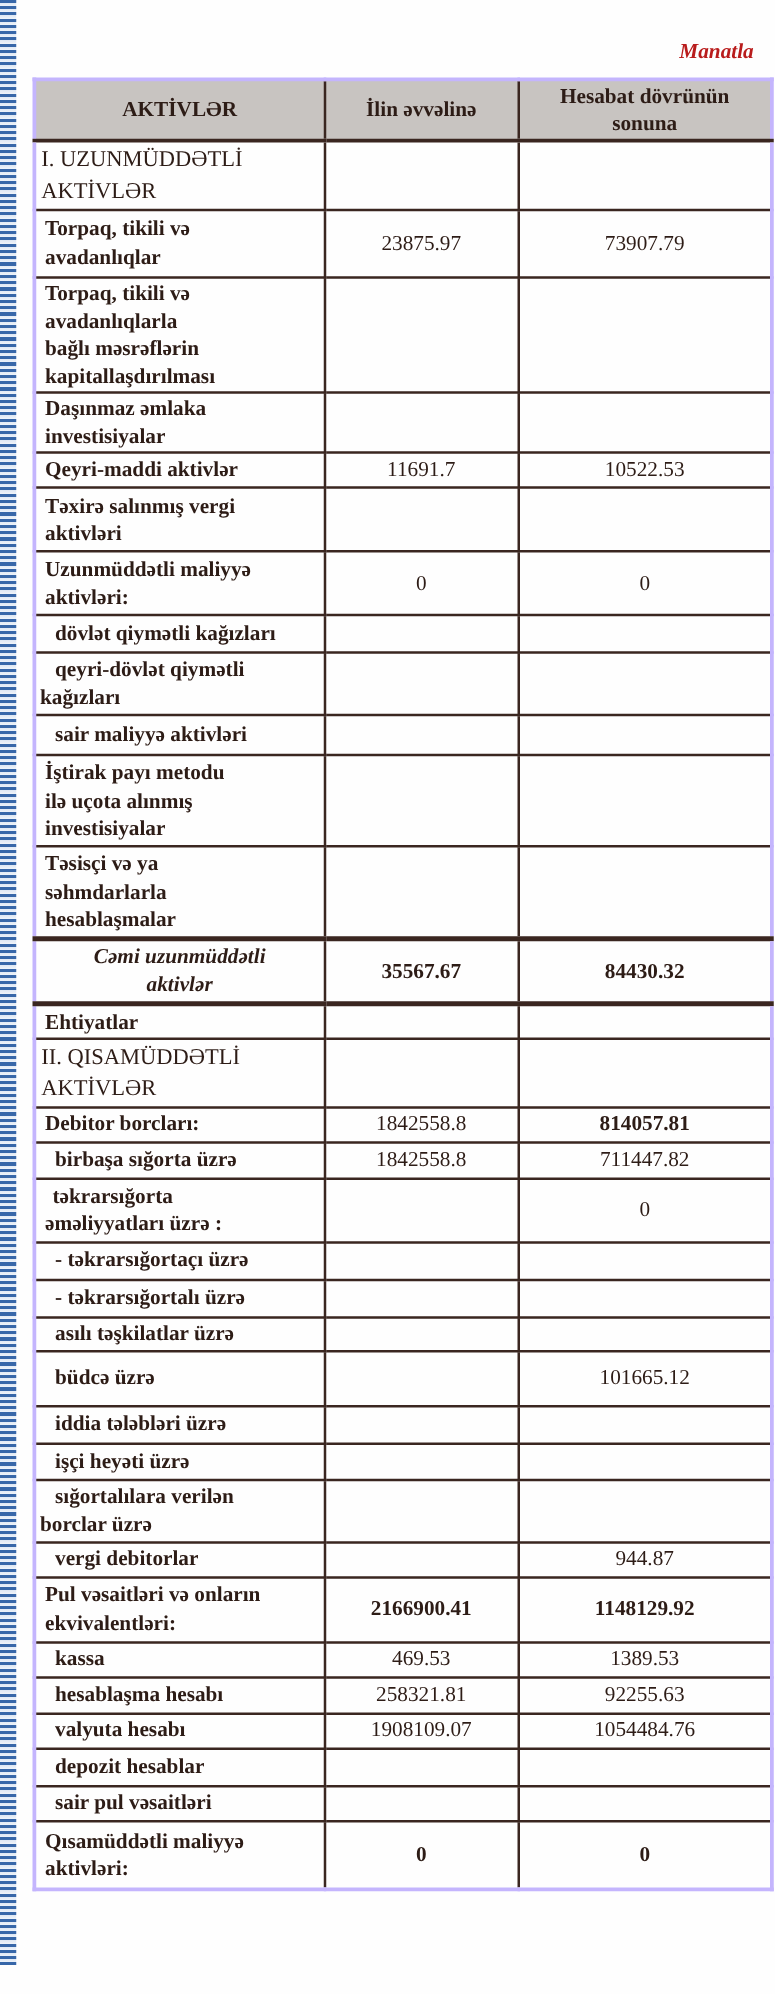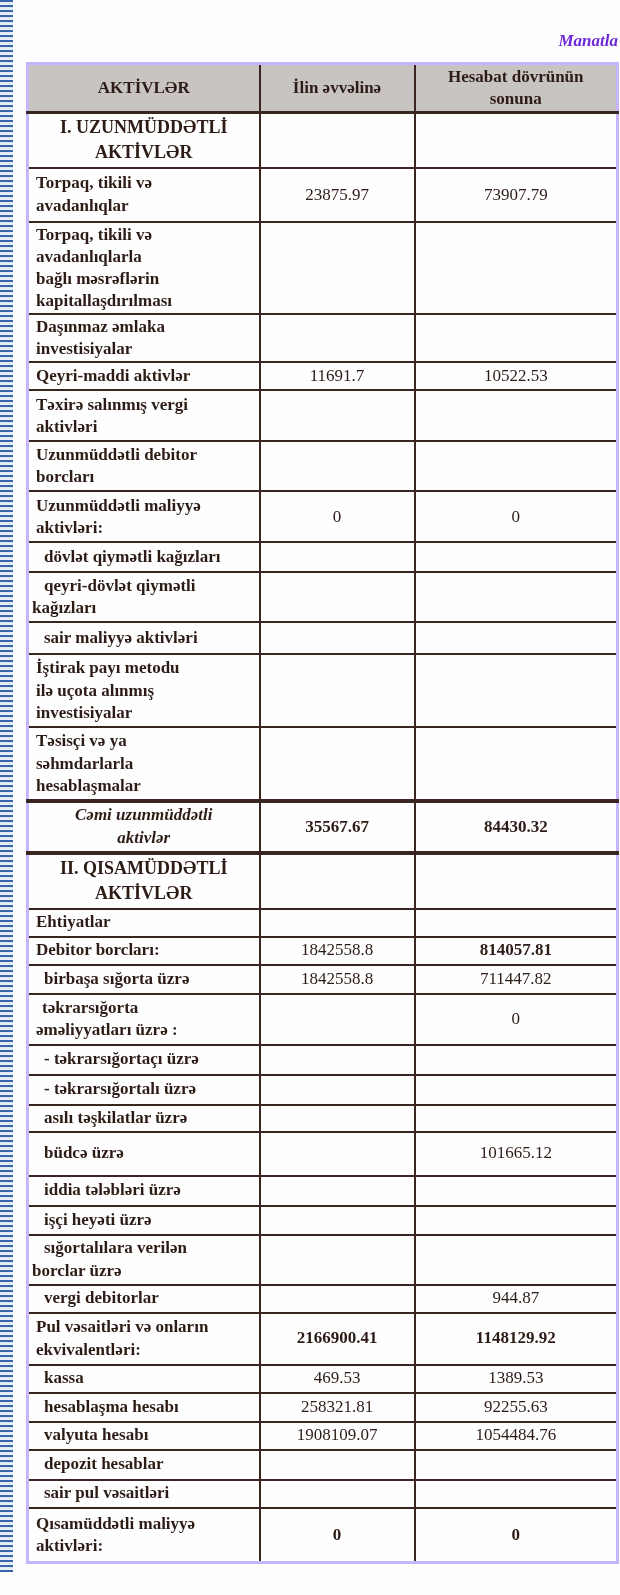--- a/index.html
+++ b/index.html
@@ -10,22 +10,22 @@
     color:#2d1c16;
   }
   
   .stripe-band{
     position:absolute;left:0;top:0;width:13px;height:1572px;
     background:repeating-linear-gradient(to bottom,
       #3767a9 0px,#3767a9 2.4px,
       #dfe8f4 2.4px,#eef3fa 5px);
   }
   .manatla{
-    position:absolute;top:31px;right:2px;
-    font-size:17px;font-weight:bold;font-style:italic;color:#6d28d9;
+    position:absolute;top:31px;right:17px;
+    font-size:17px;font-weight:bold;font-style:italic;color:#b91c1c;
   }
   table.balance{
     position:absolute;left:26px;top:62px;width:590px;
     border-collapse:collapse;table-layout:fixed;
     border:3px solid #c4b5fd;
   }
   .balance th,.balance td{
     border:2px solid #3a2620;
     vertical-align:middle;
     white-space:pre-line;
@@ -35,21 +35,21 @@
     overflow:hidden;
   }
   .balance th{
     background:#c8c4c1;
     font-weight:bold;text-align:center;
     border-bottom:3px solid #3a2620;
   }
   td.lbl{font-weight:bold;text-align:left;padding-left:7px;margin-top:38px;}
   td.sub{font-weight:bold;text-align:left;padding-left:3px;text-indent:12px;}
   td.ind{text-indent:6px;padding-left:7px;font-weight:bold;}
-  td.sec{font-weight:bold;text-align:center;font-size:18px;line-height:1.4;}
+  td.sec{font-weight:normal;text-align:left;font-size:18px;line-height:1.4;}
   td.tot{font-weight:bold;font-style:italic;text-align:center;line-height:1.35;}
   td.val{text-align:center;font-weight:normal;}
   td.b{font-weight:bold;}
   tr.cami td{border-top:4px solid #3a2620;border-bottom:4px solid #3a2620;}
 </style>
 </head>
 <body>
 
 <div class="stripe-band"></div>
 <div class="manatla">Manatla</div>
@@ -99,26 +99,20 @@
       <td class="lbl">Qeyri-maddi aktivlər</td>
       <td class="val">11691.7</td>
       <td class="val">10522.53</td>
     </tr>
     <tr style="height:51px">
       <td class="lbl">Təxirə salınmış vergi
 aktivləri</td>
       <td class="val"></td>
       <td class="val"></td>
     </tr>
-    <tr style="height:50px">
-      <td class="lbl">Uzunmüddətli debitor
-borcları</td>
-      <td class="val"></td>
-      <td class="val"></td>
-    </tr>
     <tr style="height:51px">
       <td class="lbl">Uzunmüddətli maliyyə
 aktivləri:</td>
       <td class="val">0</td>
       <td class="val">0</td>
     </tr>
     <tr style="height:30px">
       <td class="sub">dövlət qiymətli kağızları</td>
       <td class="val"></td>
       <td class="val"></td>
@@ -147,28 +141,28 @@
 hesablaşmalar</td>
       <td class="val"></td>
       <td class="val"></td>
     </tr>
     <tr class="cami" style="height:52px">
       <td class="tot">Cəmi uzunmüddətli
 aktivlər</td>
       <td class="val b">35567.67</td>
       <td class="val b">84430.32</td>
     </tr>
+    <tr style="height:28px">
+      <td class="lbl">Ehtiyatlar</td>
+      <td class="val"></td>
+      <td class="val"></td>
+    </tr>
     <tr style="height:52px">
       <td class="sec">II. QISAMÜDDƏTLİ
 AKTİVLƏR</td>
-      <td class="val"></td>
-      <td class="val"></td>
-    </tr>
-    <tr style="height:28px">
-      <td class="lbl">Ehtiyatlar</td>
       <td class="val"></td>
       <td class="val"></td>
     </tr>
     <tr style="height:28px">
       <td class="lbl">Debitor borcları:</td>
       <td class="val">1842558.8</td>
       <td class="val b">814057.81</td>
     </tr>
     <tr style="height:29px">
       <td class="sub">birbaşa sığorta üzrə</td>

